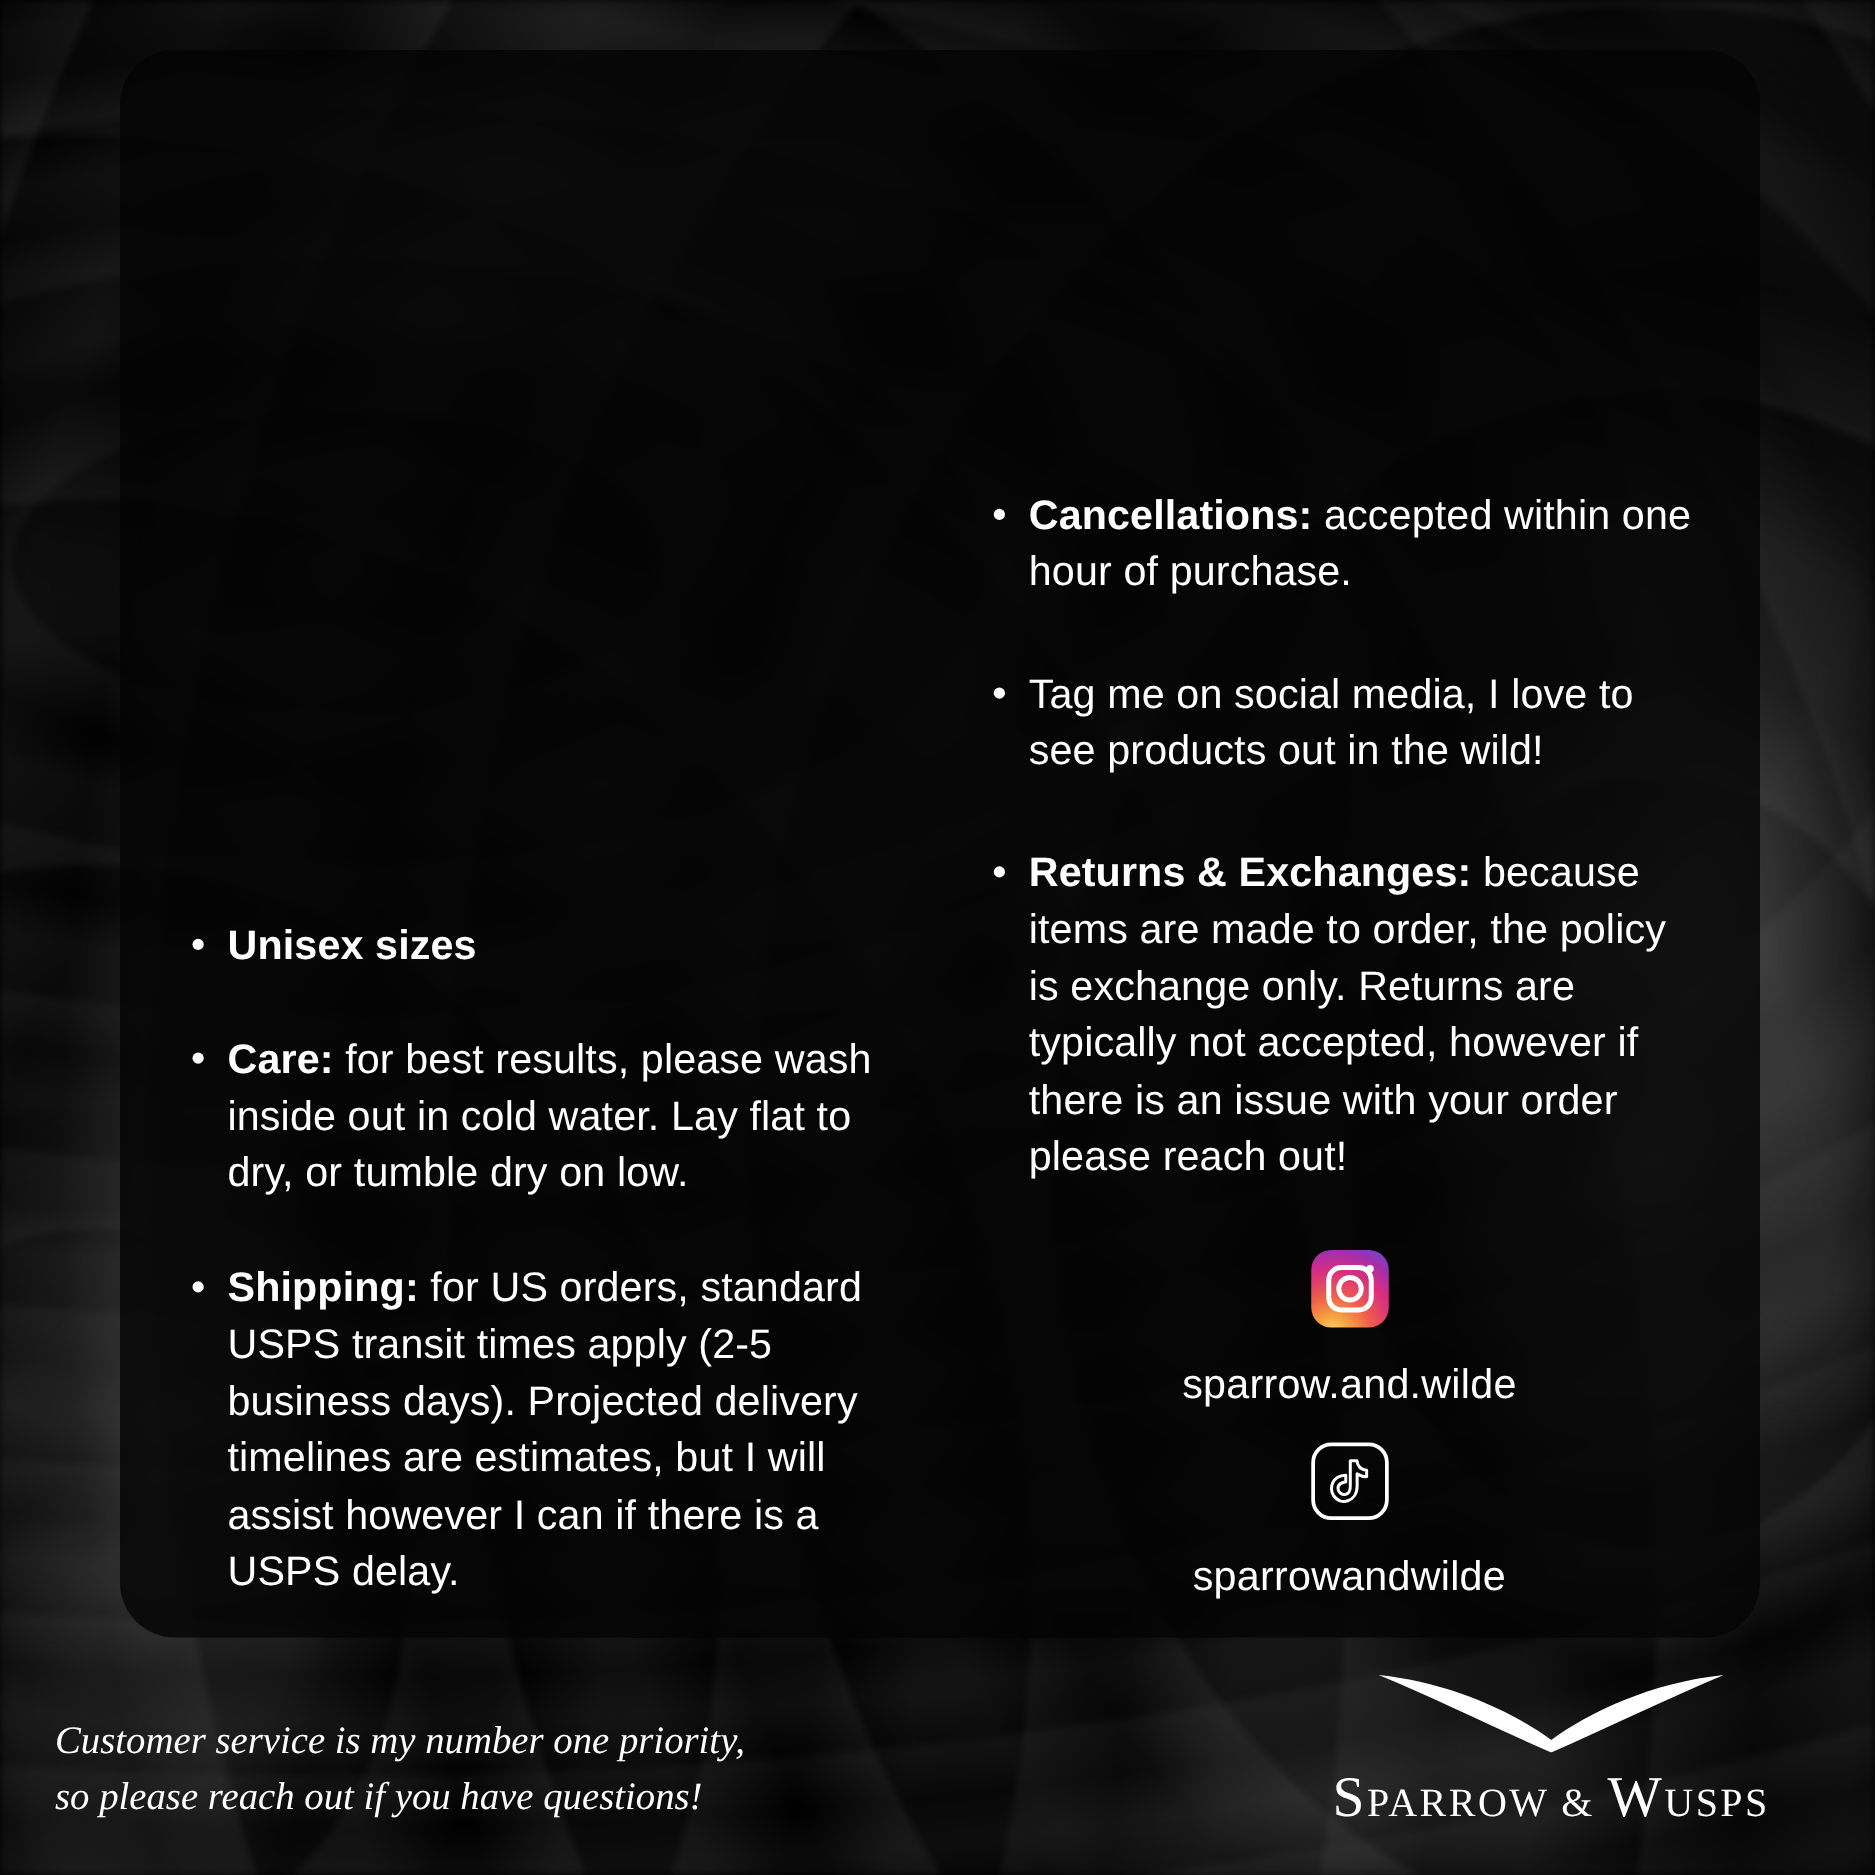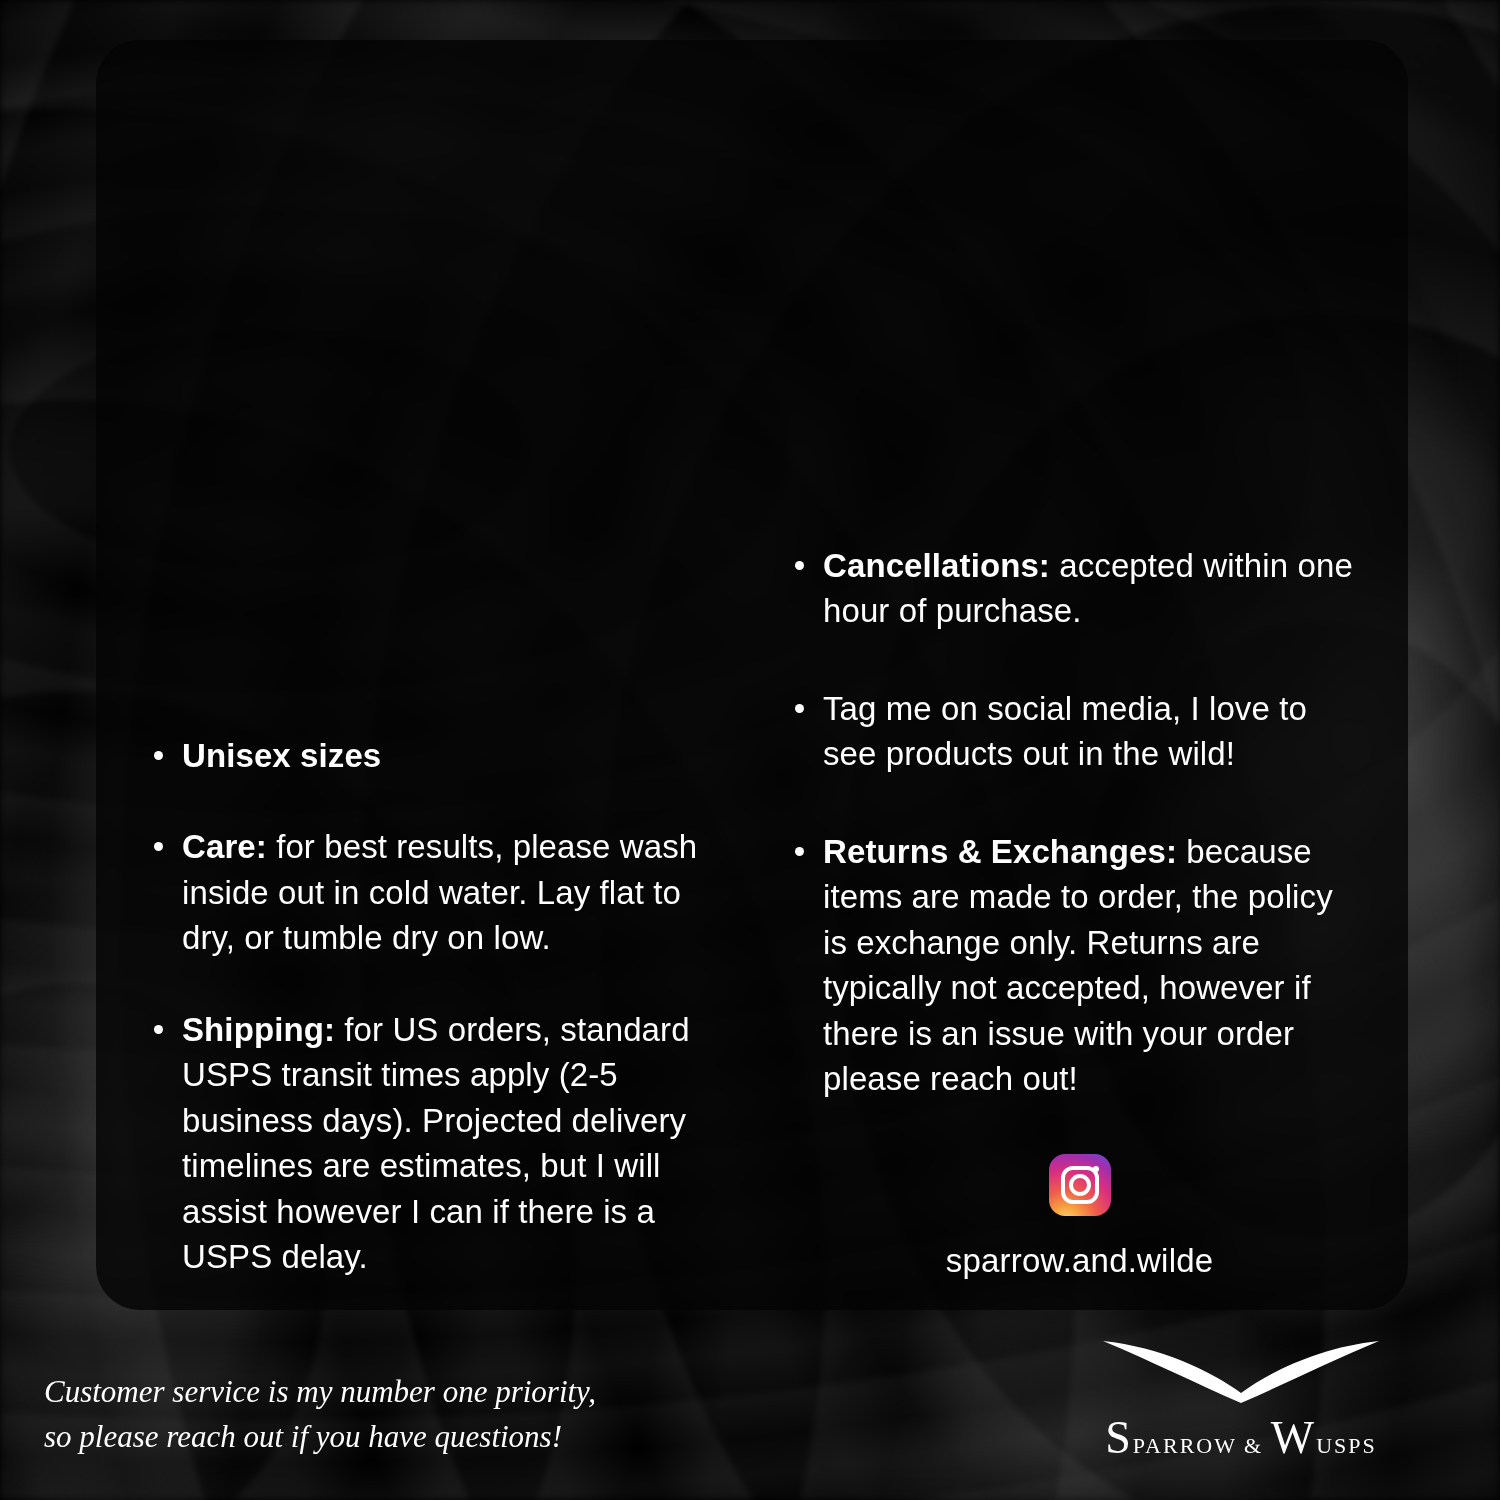--- a/index.html
+++ b/index.html
@@ -176,21 +176,21 @@
     width: 430px;
   }
   .brand-mark { margin-bottom: 4px; }
   .brand-name {
     color: #ffffff;
     font-family: "Liberation Serif", serif;
     font-size: 46px;
     letter-spacing: 2px;
     white-space: nowrap;
   }
-  .brand-name .small { font-size: 22px; }
+  .brand-name .small { font-size: 32px; }
 </style>
 </head>
 <body>
 
 <div class="bg"></div>
 
 <div class="card">
 
   <div class="col col-left">
     <ul class="bullets">
@@ -221,20 +221,28 @@
 
     <div class="socials">
       <div class="social-row">
         <span class="ig-icon">
           <span class="ring"></span>
           <span class="lens"></span>
           <span class="dot"></span>
         </span>
         <span class="social-handle">sparrow.and.wilde</span>
       </div>
+      <div class="social-row">
+        <span class="tt-icon">
+          <svg width="34" height="38" viewBox="0 0 34 38" fill="none">
+            <path d="M22.5 2.5c0.6 4.6 3.3 7.3 7.8 7.7v5.1c-2.6 0.25-4.9-0.6-7.6-2.2v9.8c0 12.4-13.5 16.3-18.9 7.4-3.5-5.7-1.4-15.7 9.8-16.1v5.4c-0.85 0.14-1.76 0.35-2.6 0.63-2.5 0.85-3.9 2.43-3.5 5.23 0.72 5.36 10.56 6.95 9.74-3.53V2.51h5.26z" stroke="#ffffff" stroke-width="2.4" stroke-linejoin="round"></path>
+          </svg>
+        </span>
+        <span class="social-handle">sparrowandwilde</span>
+      </div>
     </div>
   </div>
 
 </div>
 
 <div class="footer-note">
   <div>Customer service is my number one priority,</div>
   <div>so please reach out if you have questions!</div>
 </div>
 

